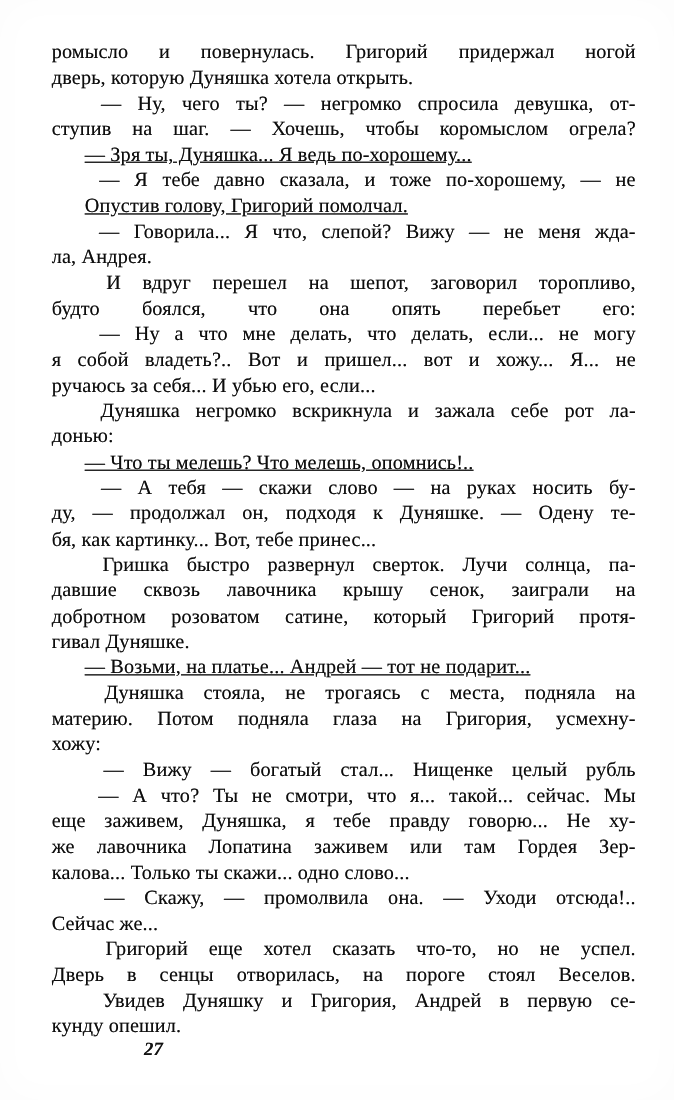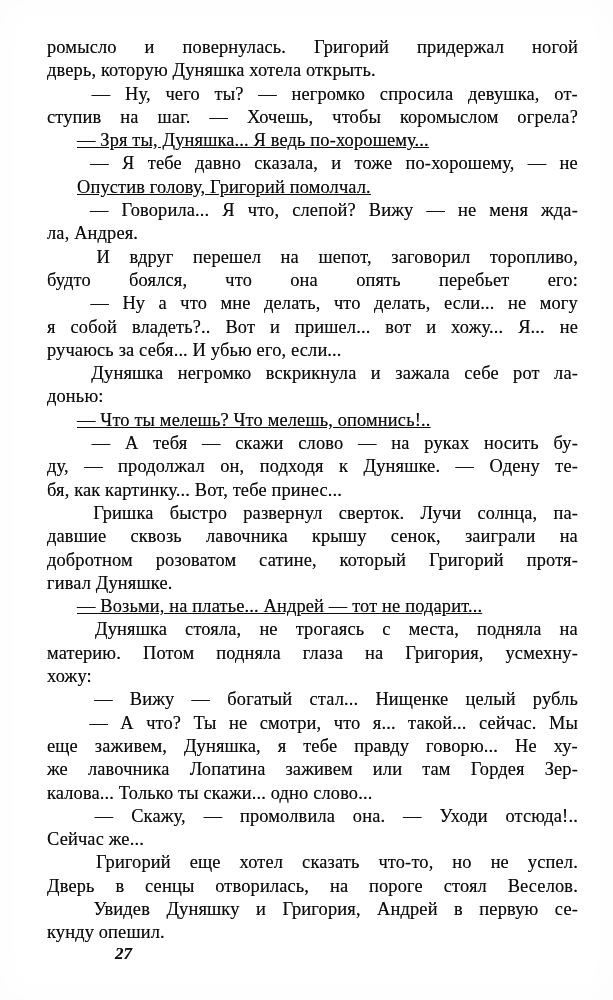--- a/index.html
+++ b/index.html
@@ -46,21 +46,21 @@
     justify-content: space-between;
   }
   .line.just > span { white-space: pre; }
 
   
   .line.indent { text-indent: 30px; text-decoration: underline; }
 
   
   #folio {
     position: absolute;
-    left: 115px;
+    left: 131px;
     top: 944px;
     font-family: "Liberation Serif", "DejaVu Serif", serif;
     font-style: italic;
     font-weight: 700;
     font-size: 17px;
     color: #111111;
     text-shadow: 0 0 0.4px rgba(0,0,0,0.5);
   }
 </style>
 </head>

